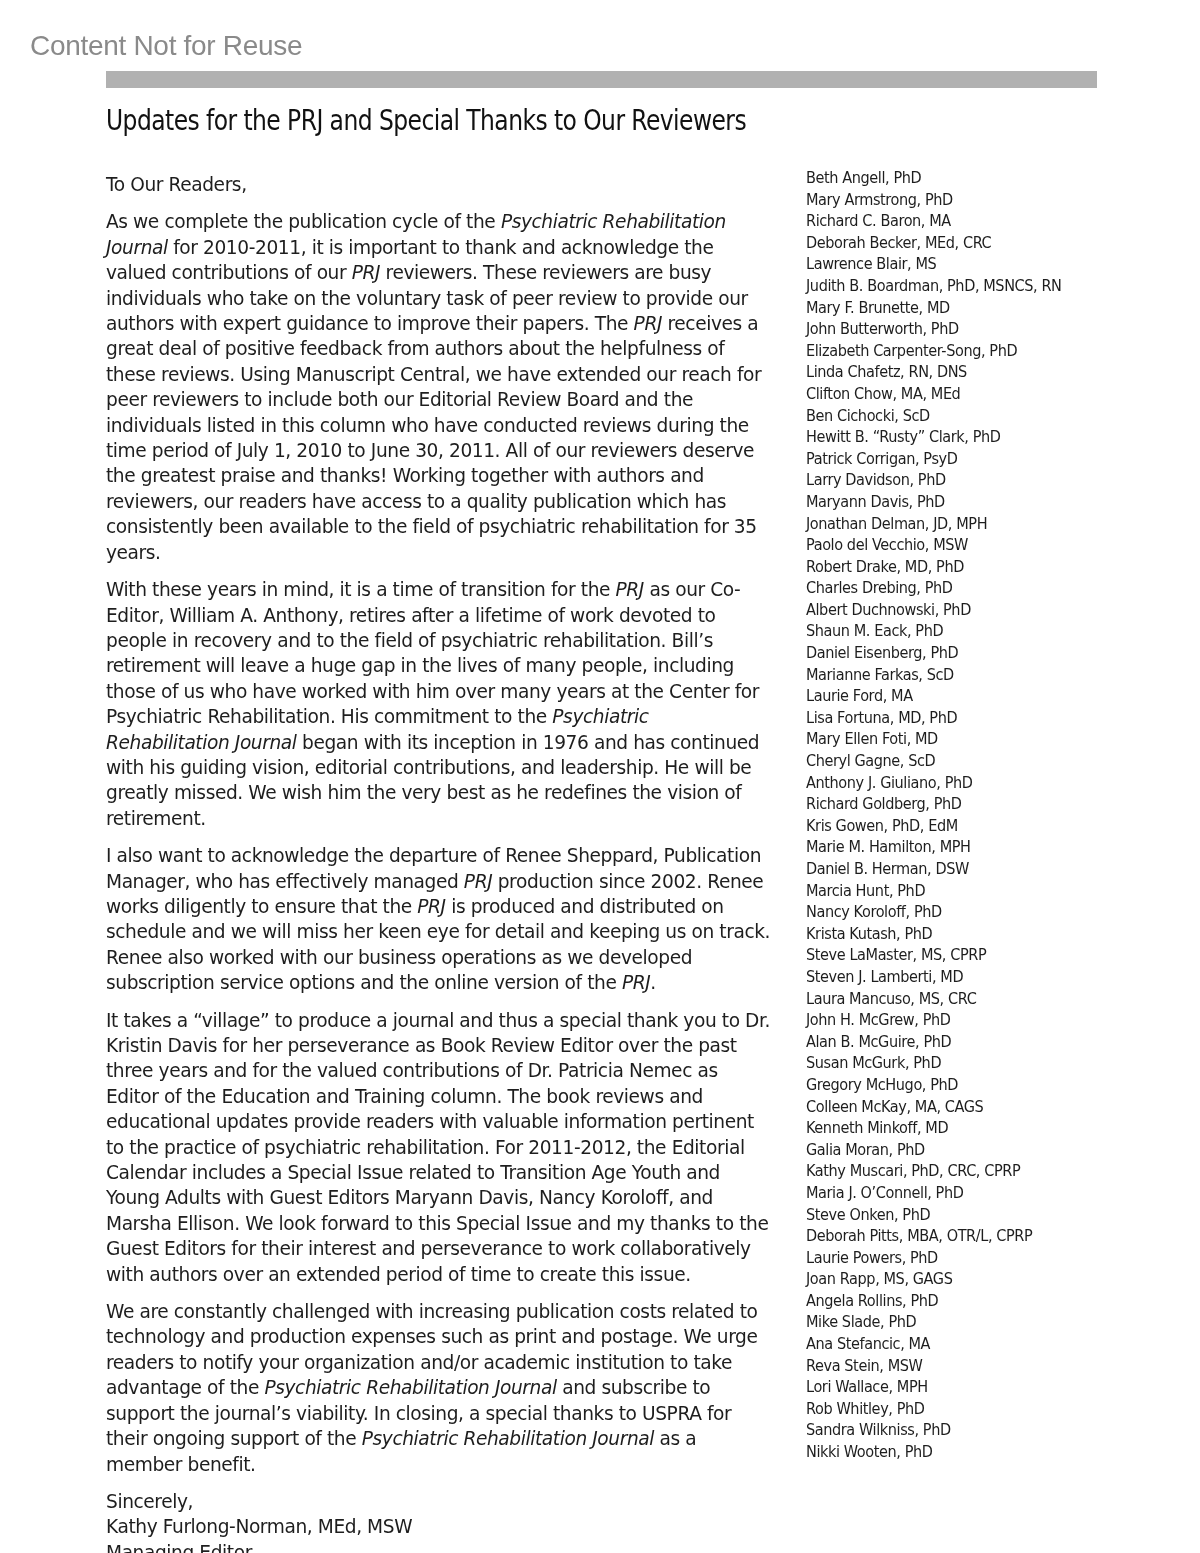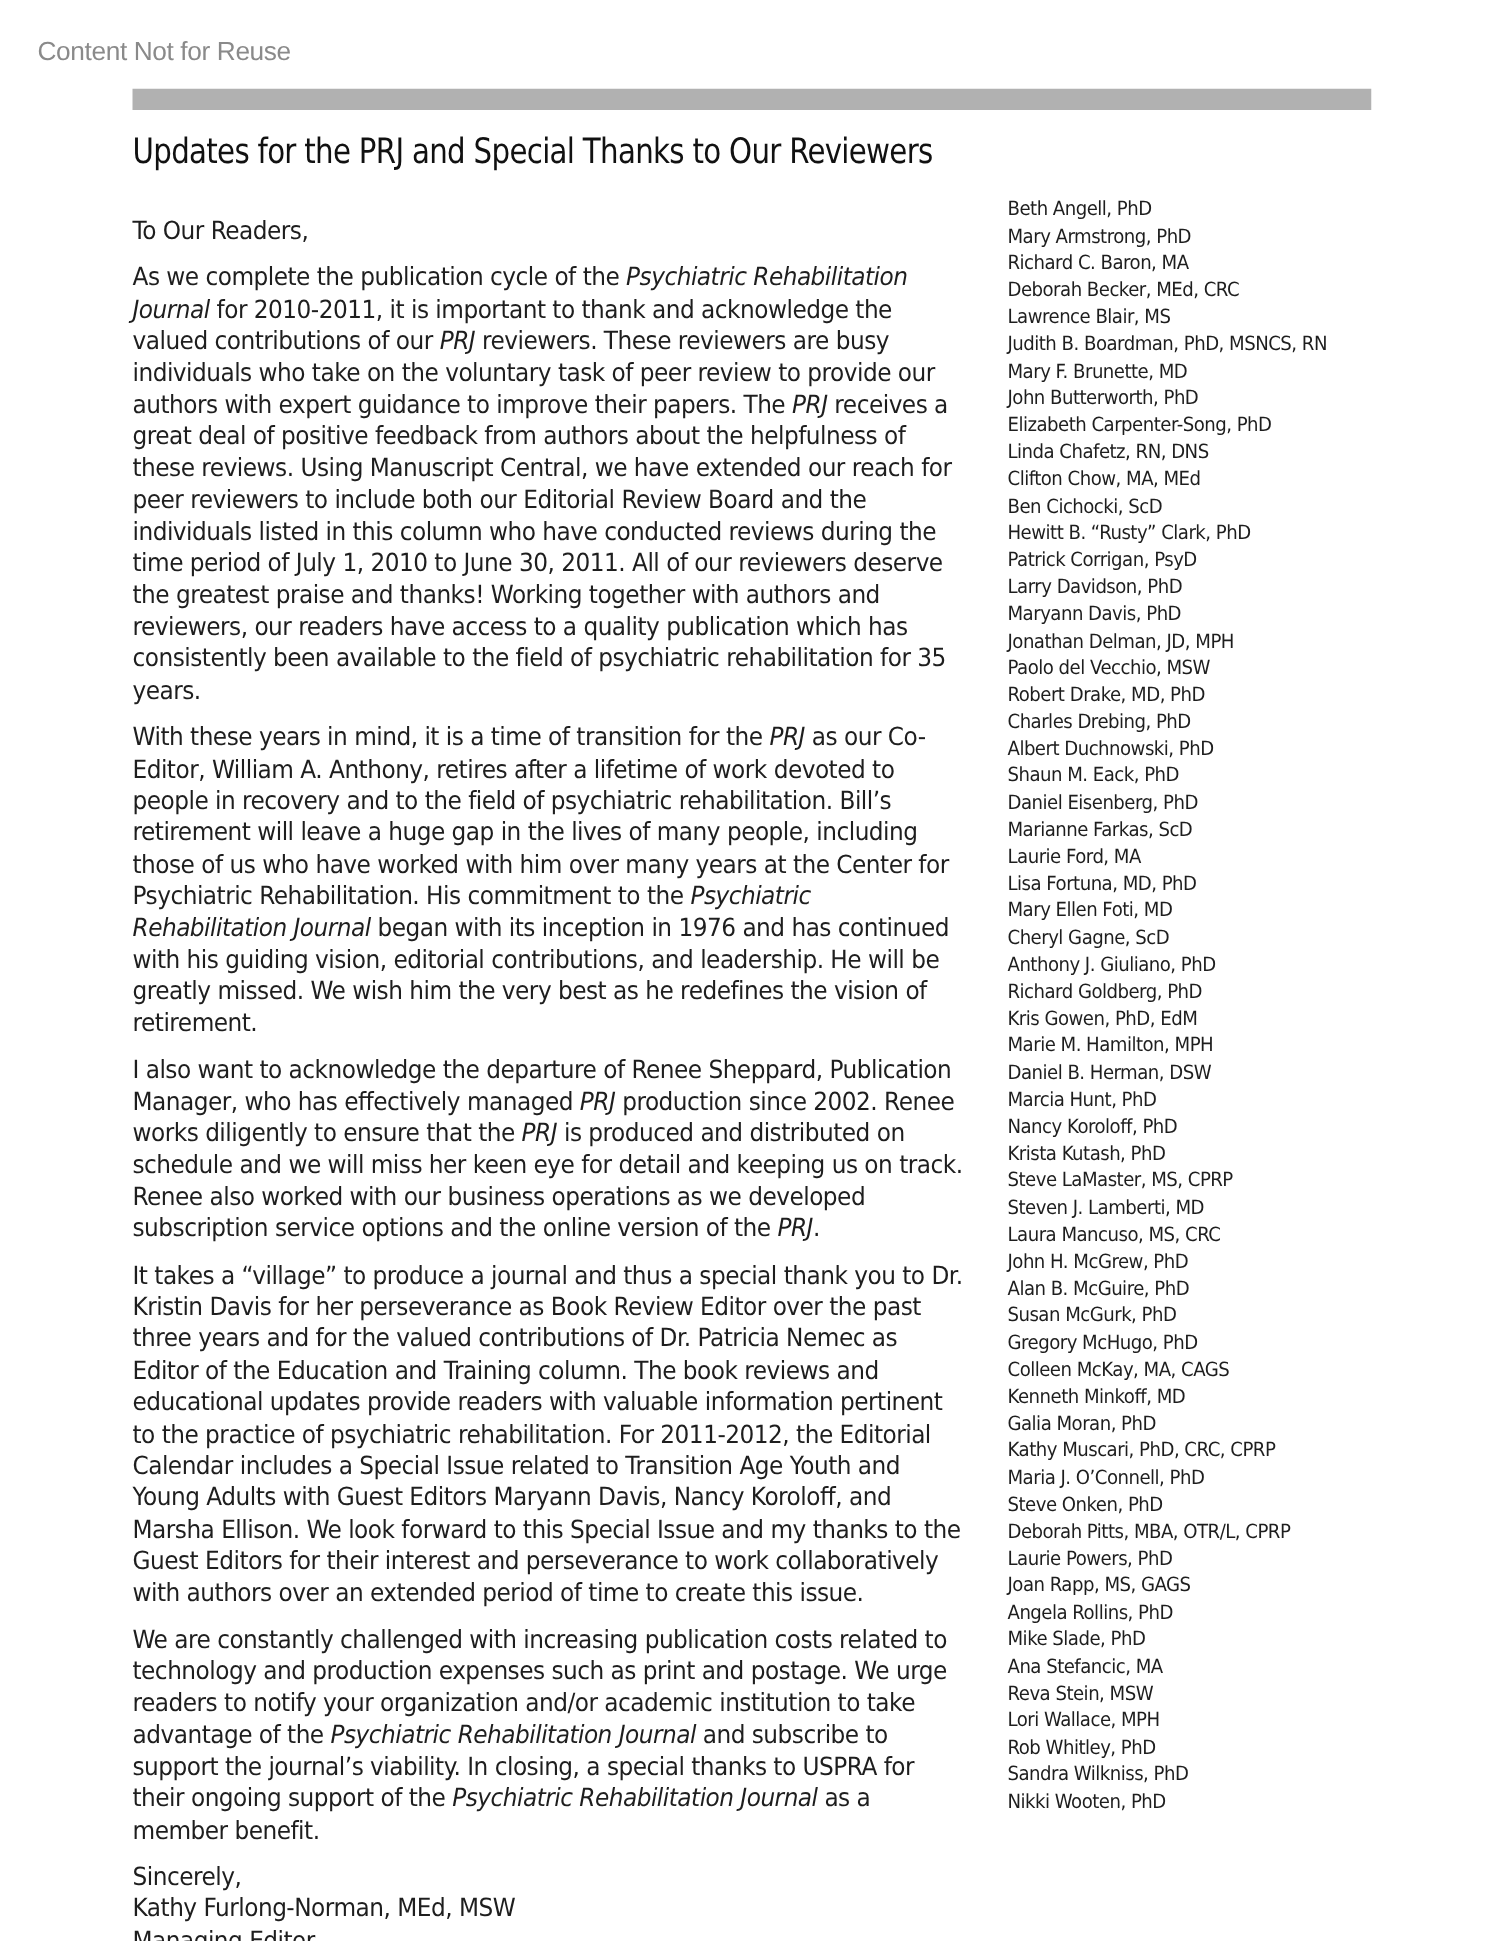--- a/index.html
+++ b/index.html
@@ -1,29 +1,29 @@
 <!DOCTYPE html>
 <html><head>
   <meta charset="utf-8">
   <style>
     html, body { margin: 0; padding: 0; background: #ffffff; }
     body { width: 1200px; height: 1553px; position: relative; overflow: hidden;
            font-family: "DejaVu Sans", sans-serif; color: #1e1e1e; }
     .watermark { position: absolute; left: 30px; top: 30px; font-family: "Liberation Sans", sans-serif;
-                 font-size: 21px; color: #8a8a8a; letter-spacing: -0.3px; }
+                 font-size: 28px; color: #8a8a8a; letter-spacing: -0.3px; }
     .rule { position: absolute; left: 106px; top: 71px; width: 991px; height: 17px; background: #b1b1b1; }
     .title { position: absolute; left: 106px; top: 104px; margin: 0; font-family: "DejaVu Sans Condensed", "DejaVu Sans", sans-serif;
              font-size: 28px; font-weight: normal; color: #111; letter-spacing: -0.6px; transform: scaleX(0.93); transform-origin: left top; white-space: nowrap; }
     .letter { position: absolute; left: 106px; top: 172px; width: 680px; font-size: 20px; line-height: 25.4px;
               letter-spacing: -0.45px; }
     .letter p { margin: 0 0 12px 0; transform: scaleX(0.93); transform-origin: left top; width: 720px; }
     .letter .greeting { margin-bottom: 12px; }
     .letter i { font-style: italic; }
     .signature { margin: 0; }
-    .reviewers { position: absolute; left: 806px; top: 157px; list-style: none; margin: 0; padding: 0;
+    .reviewers { position: absolute; left: 806px; top: 168px; list-style: none; margin: 0; padding: 0;
                  font-size: 15.6px; line-height: 21.6px; letter-spacing: -0.45px; }
     .reviewers li { transform: scaleX(0.93); transform-origin: left top; white-space: nowrap; }
   </style>
 </head>
 <body>
 
 <div class="watermark">Content Not for Reuse</div>
 <div class="rule"></div>
 <h1 class="title">Updates for the PRJ and Special Thanks to Our Reviewers</h1>
 

